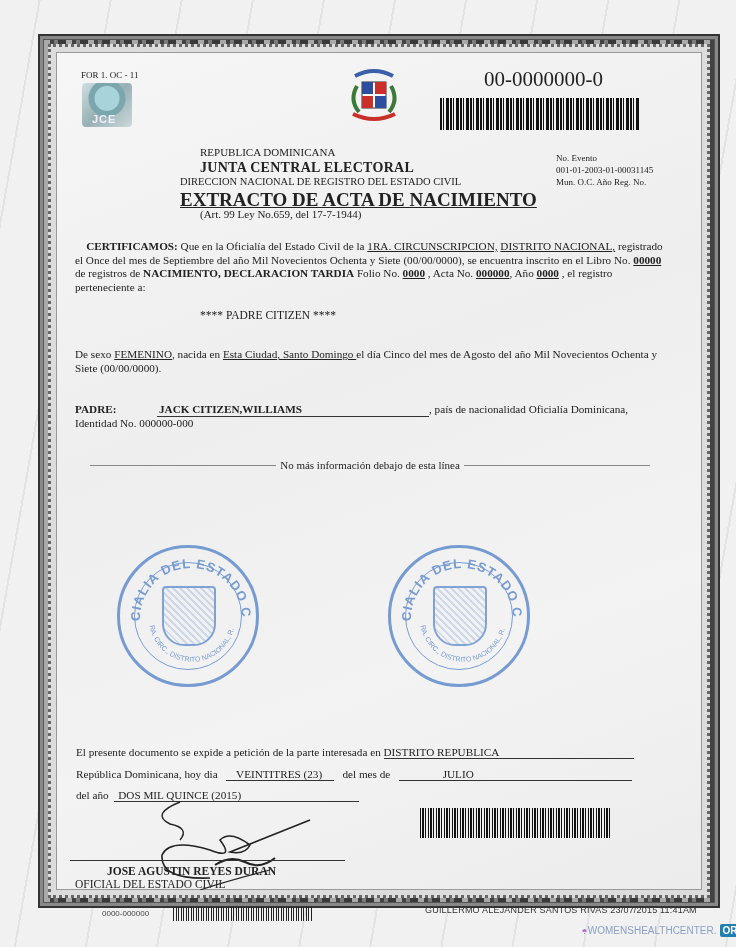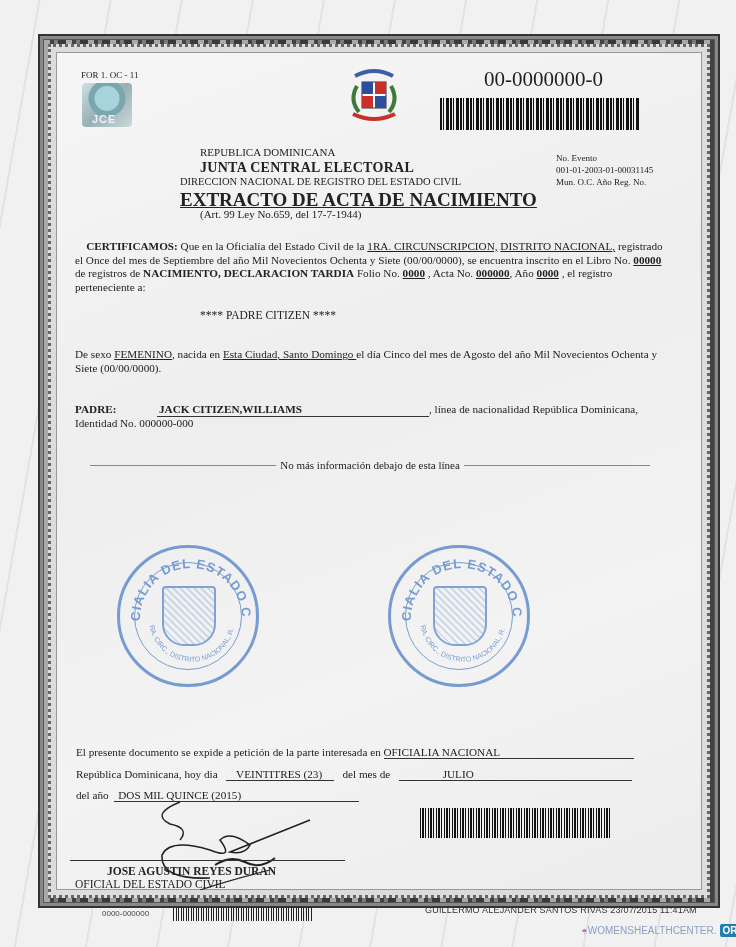--- a/index.html
+++ b/index.html
@@ -173,21 +173,21 @@
   &nbsp;&nbsp;&nbsp;&nbsp;<span class="b">CERTIFICAMOS:</span><span> Que en la Oficialía del Estado Civil de la </span><span class="u">1RA. CIRCUNSCRIPCION,</span><span> </span><span class="u">DISTRITO NACIONAL,</span><span> registrado el  Once del mes de Septiembre del año Mil Novecientos Ochenta y Siete (00/00/0000), se encuentra inscrito en el Libro No. </span><span class="u b">00000</span><span>  de registros de </span><span class="b">NACIMIENTO, DECLARACION TARDIA</span><span> Folio No. </span><span class="u b">0000</span><span> , Acta No. </span><span class="u b">000000</span><span>, Año </span><span class="u b">0000</span><span> , el registro perteneciente a:</span>
 </div>
 
 <div class="abs name c">**** PADRE CITIZEN ****</div>
 
 <div class="abs para p2">
   <span>De sexo </span><span class="u">FEMENINO</span><span>, nacida en </span><span class="u">Esta Ciudad, Santo Domingo </span><span> el día Cinco del mes de Agosto del año Mil Novecientos Ochenta y Siete (00/00/0000).</span>
 </div>
 
 <div class="abs parents">
-  <div><span class="lbl">PADRE:</span><span class="fill" style="width:272px">JACK CITIZEN,WILLIAMS</span><span>, línea de nacionalidad  República Dominicana,</span></div>
+  <div><span class="lbl">PADRE:</span><span class="fill" style="width:272px">JACK CITIZEN,WILLIAMS</span><span>, país de nacionalidad  Oficialía Dominicana,</span></div>
   <div>Identidad No. 000000-000</div>
 </div>
 
 <div class="abs nomas">
   <span class="dash"></span>
   <span>No más información debajo de esta línea</span>
   <span class="dash"></span>
 </div>
 
 <div class="abs seal seal1">
@@ -207,21 +207,21 @@
     <defs>
       <path id="arcTop2" d="M20 71 A51 51 0 0 1 122 71"></path>
       <path id="arcBot2" d="M30 80 A43 43 0 0 0 114 80"></path>
     </defs>
     <text font-family="Liberation Sans, sans-serif" font-size="13" font-weight="bold" fill="#4e7fc7" letter-spacing="1"><textPath href="#arcTop2" startOffset="50%" text-anchor="middle">OFICIALIA DEL ESTADO CIVIL</textPath></text>
     <text font-family="Liberation Sans, sans-serif" font-size="7" fill="#4e7fc7"><textPath href="#arcBot2" startOffset="50%" text-anchor="middle">1RA. CIRC., DISTRITO NACIONAL, R.D.</textPath></text>
   </svg>
 </div>
 
 <div class="abs exp exp1">
-  <span>El presente documento se expide a petición de la parte interesada en </span><span class="line-fill" style="width:250px;padding-left:0">OFICIALIA NACIONAL</span>
+  <span>El presente documento se expide a petición de la parte interesada en </span><span class="line-fill" style="width:250px;padding-left:0">DISTRITO REPUBLICA</span>
 </div>
 <div class="abs exp exp2">
   <span>República Dominicana, hoy dia</span>&nbsp;&nbsp;&nbsp;<span class="line-fill" style="width:108px;padding-left:10px">VEINTITRES (23)</span>&nbsp;&nbsp;&nbsp;<span>del mes de</span>&nbsp;&nbsp;&nbsp;<span class="line-fill" style="width:233px;padding-left:44px">JULIO</span>
 </div>
 <div class="abs exp exp3">
   <span>del año</span>&nbsp;&nbsp;<span class="line-fill" style="width:245px">DOS MIL QUINCE (2015)</span>
 </div>
 
 <div class="abs barcode-mid"></div>
 

